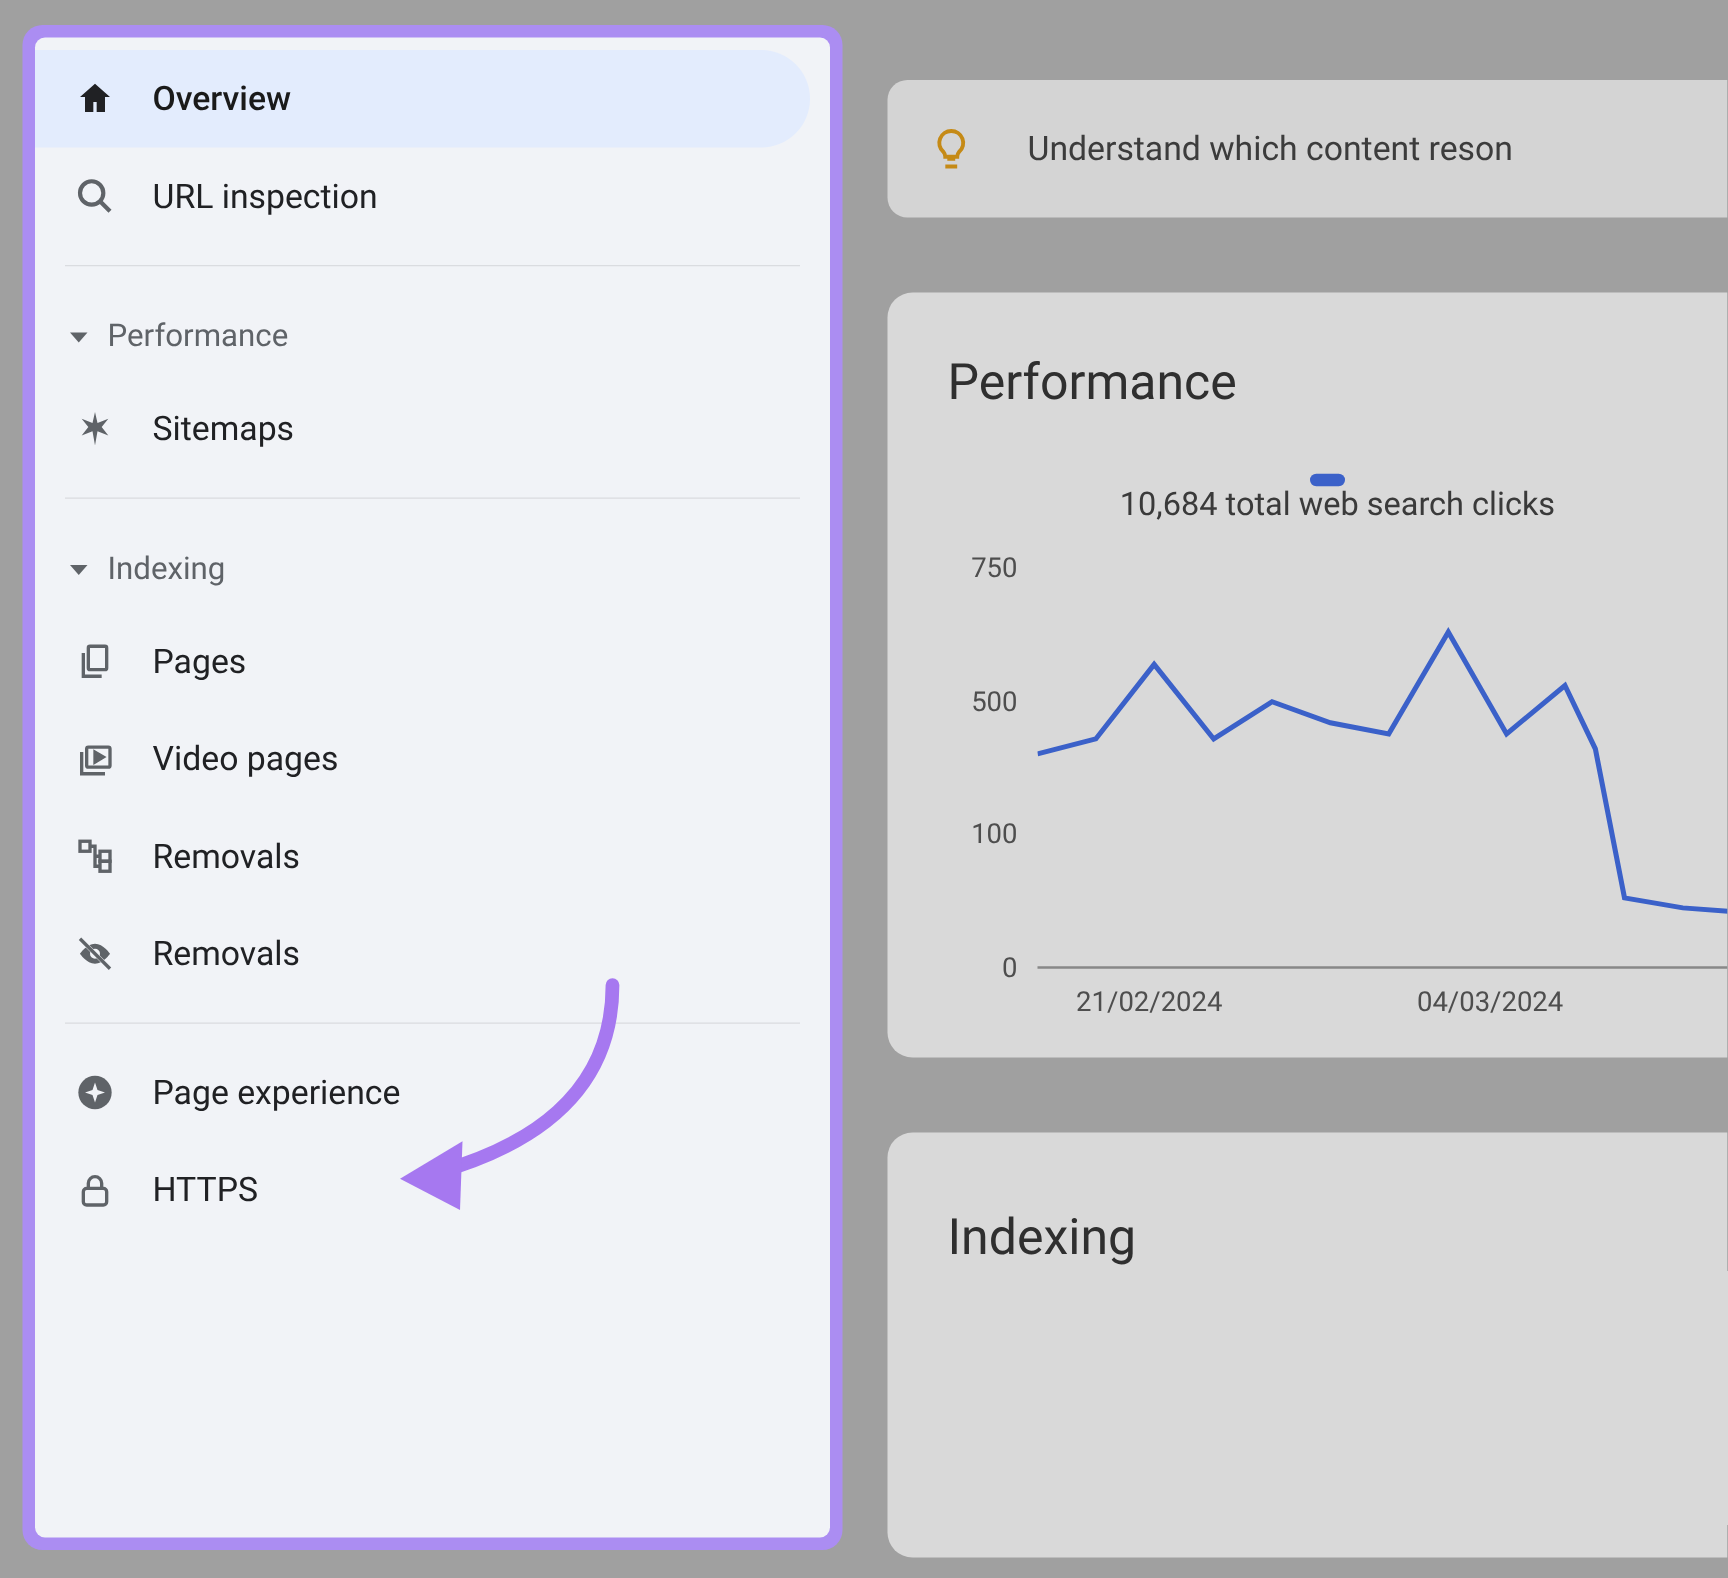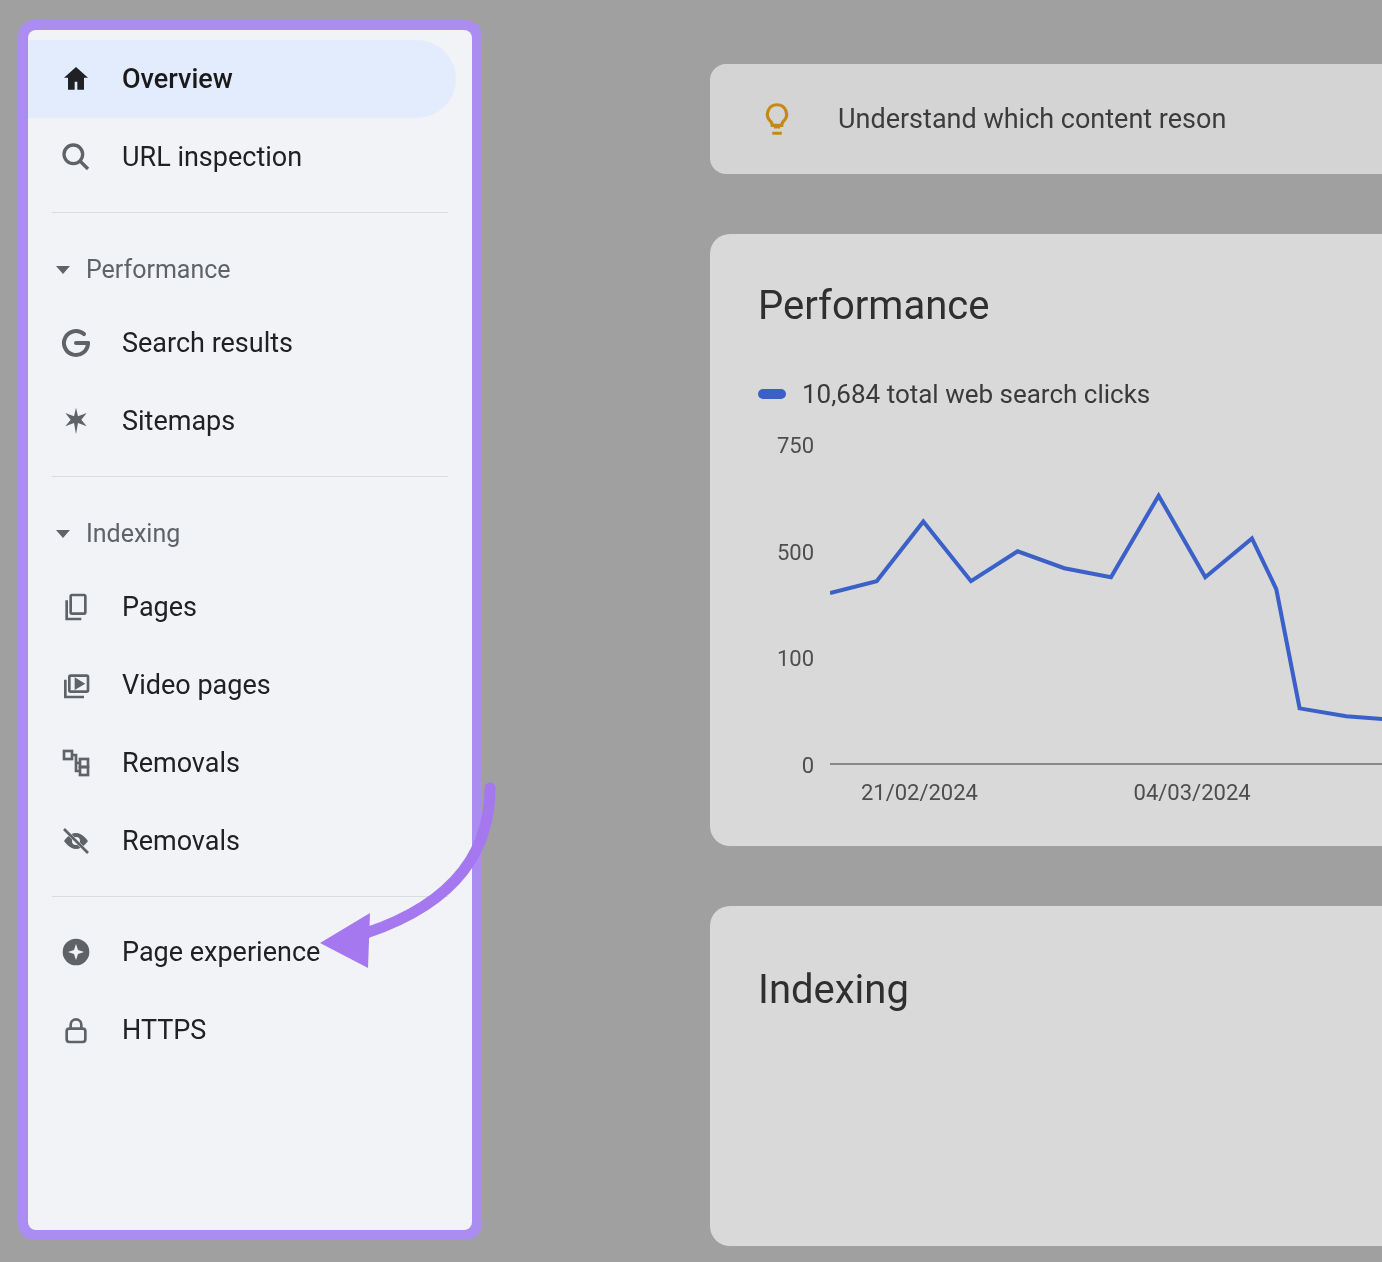--- a/index.html
+++ b/index.html
@@ -13,21 +13,21 @@
   }
   .main-bg {
     position: absolute;
     inset: 0;
     background: #a0a0a0;
   }
   .sidebar-wrap {
     position: absolute;
     left: 18px;
     top: 20px;
-    width: 464px;
+    width: 656px;
     height: 1220px;
     background: #ab8df2;
     border-radius: 16px;
     padding: 10px;
   }
   .sidebar {
     background: #f1f3f7;
     border-radius: 8px;
     width: 100%;
     height: 100%;
@@ -84,21 +84,21 @@
   .tip-banner {
     position: absolute;
     left: 710px;
     top: 64px;
     right: 0;
     height: 110px;
     background: #d4d4d4;
     border-radius: 16px 0 0 16px;
     display: flex;
     align-items: center;
-    padding-left: 48px;
+    padding-left: 32px;
     font-size: 27px;
     color: #3c3c3c;
     overflow: hidden;
   }
   .tip-banner .bulb {
     width: 38px; height: 38px;
     margin-right: 42px;
   }
 
   
@@ -118,20 +118,21 @@
     color: #2f2f2f;
     font-weight: 400;
     margin-bottom: 50px;
   }
   .legend {
     display: flex;
     align-items: center;
     font-size: 26px;
     color: #3a3a3a;
     margin-bottom: 36px;
+    flex-direction: column;
   }
   .legend-swatch {
     width: 28px; height: 10px;
     background: #3b61c9;
     border-radius: 5px;
     margin-right: 16px;
   }
   .chart {
     position: relative;
     height: 360px;
@@ -272,29 +273,20 @@
       <span>URL inspection</span>
     </div>
 
     <div class="divider"></div>
 
     <div class="section-header">
       <span class="caret"></span>
       <span>Performance</span>
     </div>
 
-    <div class="nav-item">
-      <span class="icon">
-        <svg viewBox="0 0 24 24" width="32" height="32" fill="none" stroke="#5f6368" stroke-width="3" stroke-linecap="round">
-            <path d="M21 12a9 9 0 1 1-3-6.7"></path>
-            <path d="M12 12h9"></path>
-          </svg>
-      </span>
-      <span>Search results</span>
-    </div>
 
     <div class="nav-item">
       <span class="icon">
         <svg viewBox="0 0 24 24" width="32" height="32" fill="#5f6368">
             <path d="M12 2l1.5 6.5L20 6l-4 5 4 5-6.5-2.5L12 22l-1.5-8.5L4 16l4-5-4-5 6.5 2.5z"></path>
           </svg>
       </span>
       <span>Sitemaps</span>
     </div>
 

